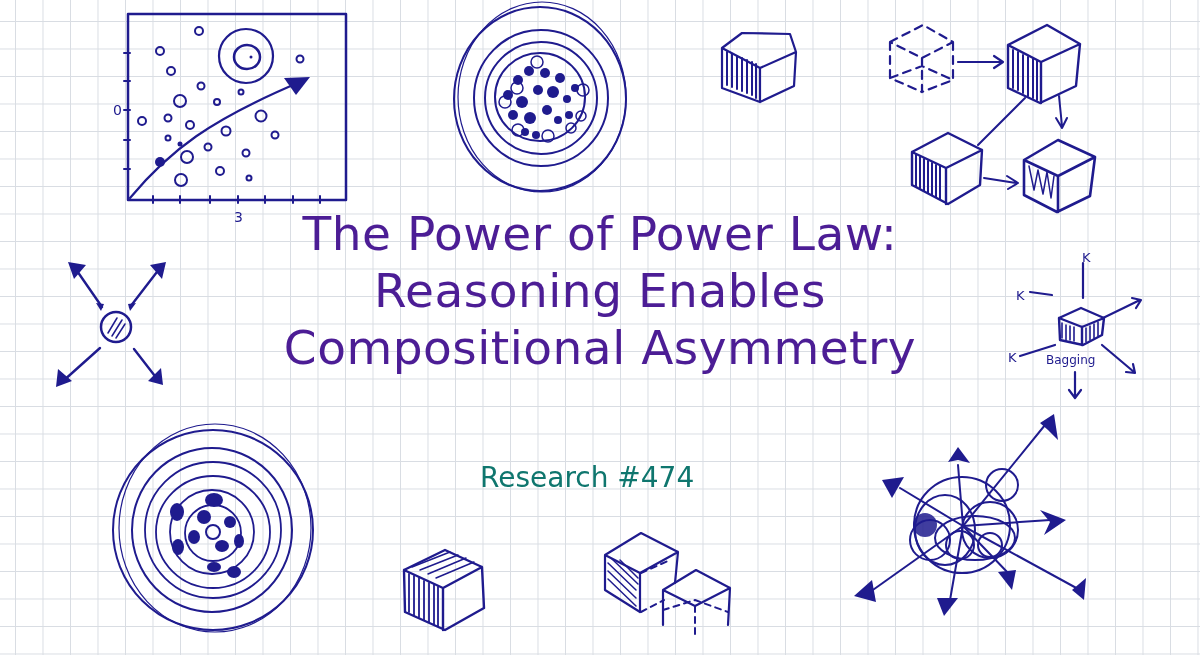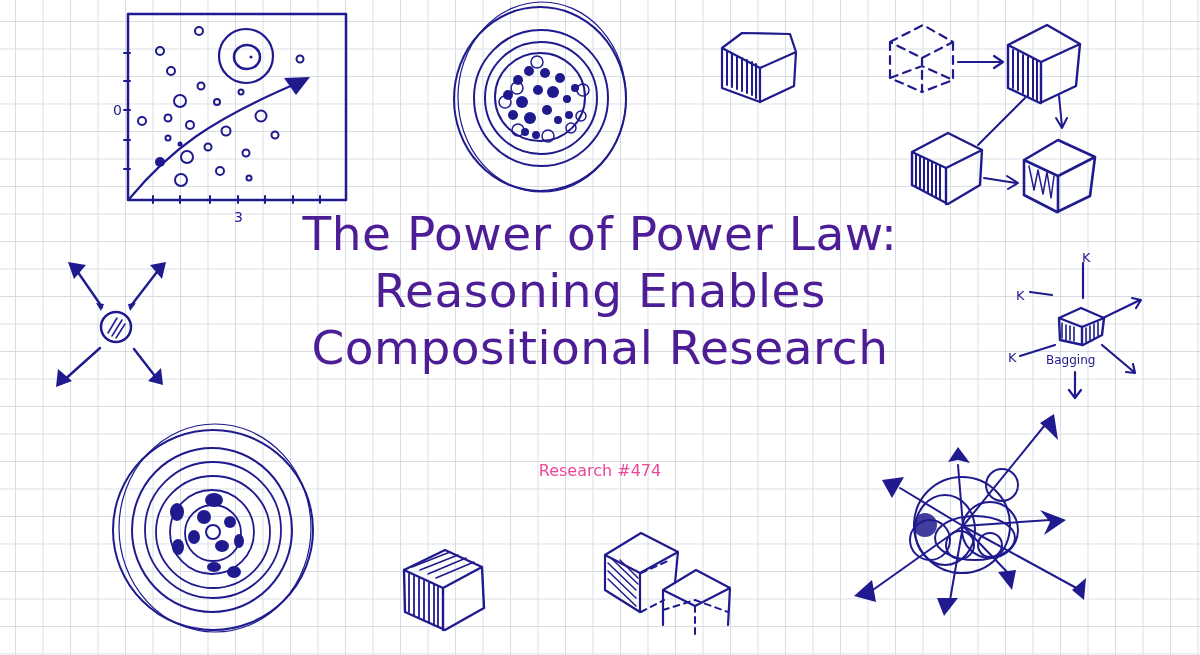--- a/index.html
+++ b/index.html
@@ -22,22 +22,22 @@
       position: absolute; left: 240px; top: 205px; width: 720px;
       text-align: center; color: #4c1d95;
     }
     .title-line {
       display: block; font-family: "DejaVu Sans", sans-serif;
       font-size: 47px; line-height: 57px; letter-spacing: 0.5px;
       font-weight: normal;
     }
     .subtitle {
       position: absolute; left: 480px; top: 461px; width: 240px;
-      text-align: center; color: #ec4899;
-      font-family: "DejaVu Sans", sans-serif; font-size: 16px;
+      text-align: left; color: #0f766e;
+      font-family: "DejaVu Sans", sans-serif; font-size: 28px;
     }
     .label-sm { font-family: "DejaVu Sans", sans-serif; fill: #1f1b8e; }
   </style>
 </head>
 <body>
 
 <div class="canvas">
 
   <svg class="sketch" viewBox="0 0 1200 655">
 
@@ -221,17 +221,17 @@
         <path d="M998 572 L1016 570 L1012 590 Z"></path>
         <path d="M937 598 L958 598 L944 616 Z"></path>
         <path d="M854 596 L872 580 L876 602 Z"></path>
       </g>
     </g>
   </svg>
 
   <div class="title-block">
     <span class="title-line">The Power of Power Law:</span>
     <span class="title-line">Reasoning Enables</span>
-    <span class="title-line">Compositional Research</span>
+    <span class="title-line">Compositional Asymmetry</span>
   </div>
 
   <div class="subtitle">Research #474</div>
 </div>
 
 </body></html>

